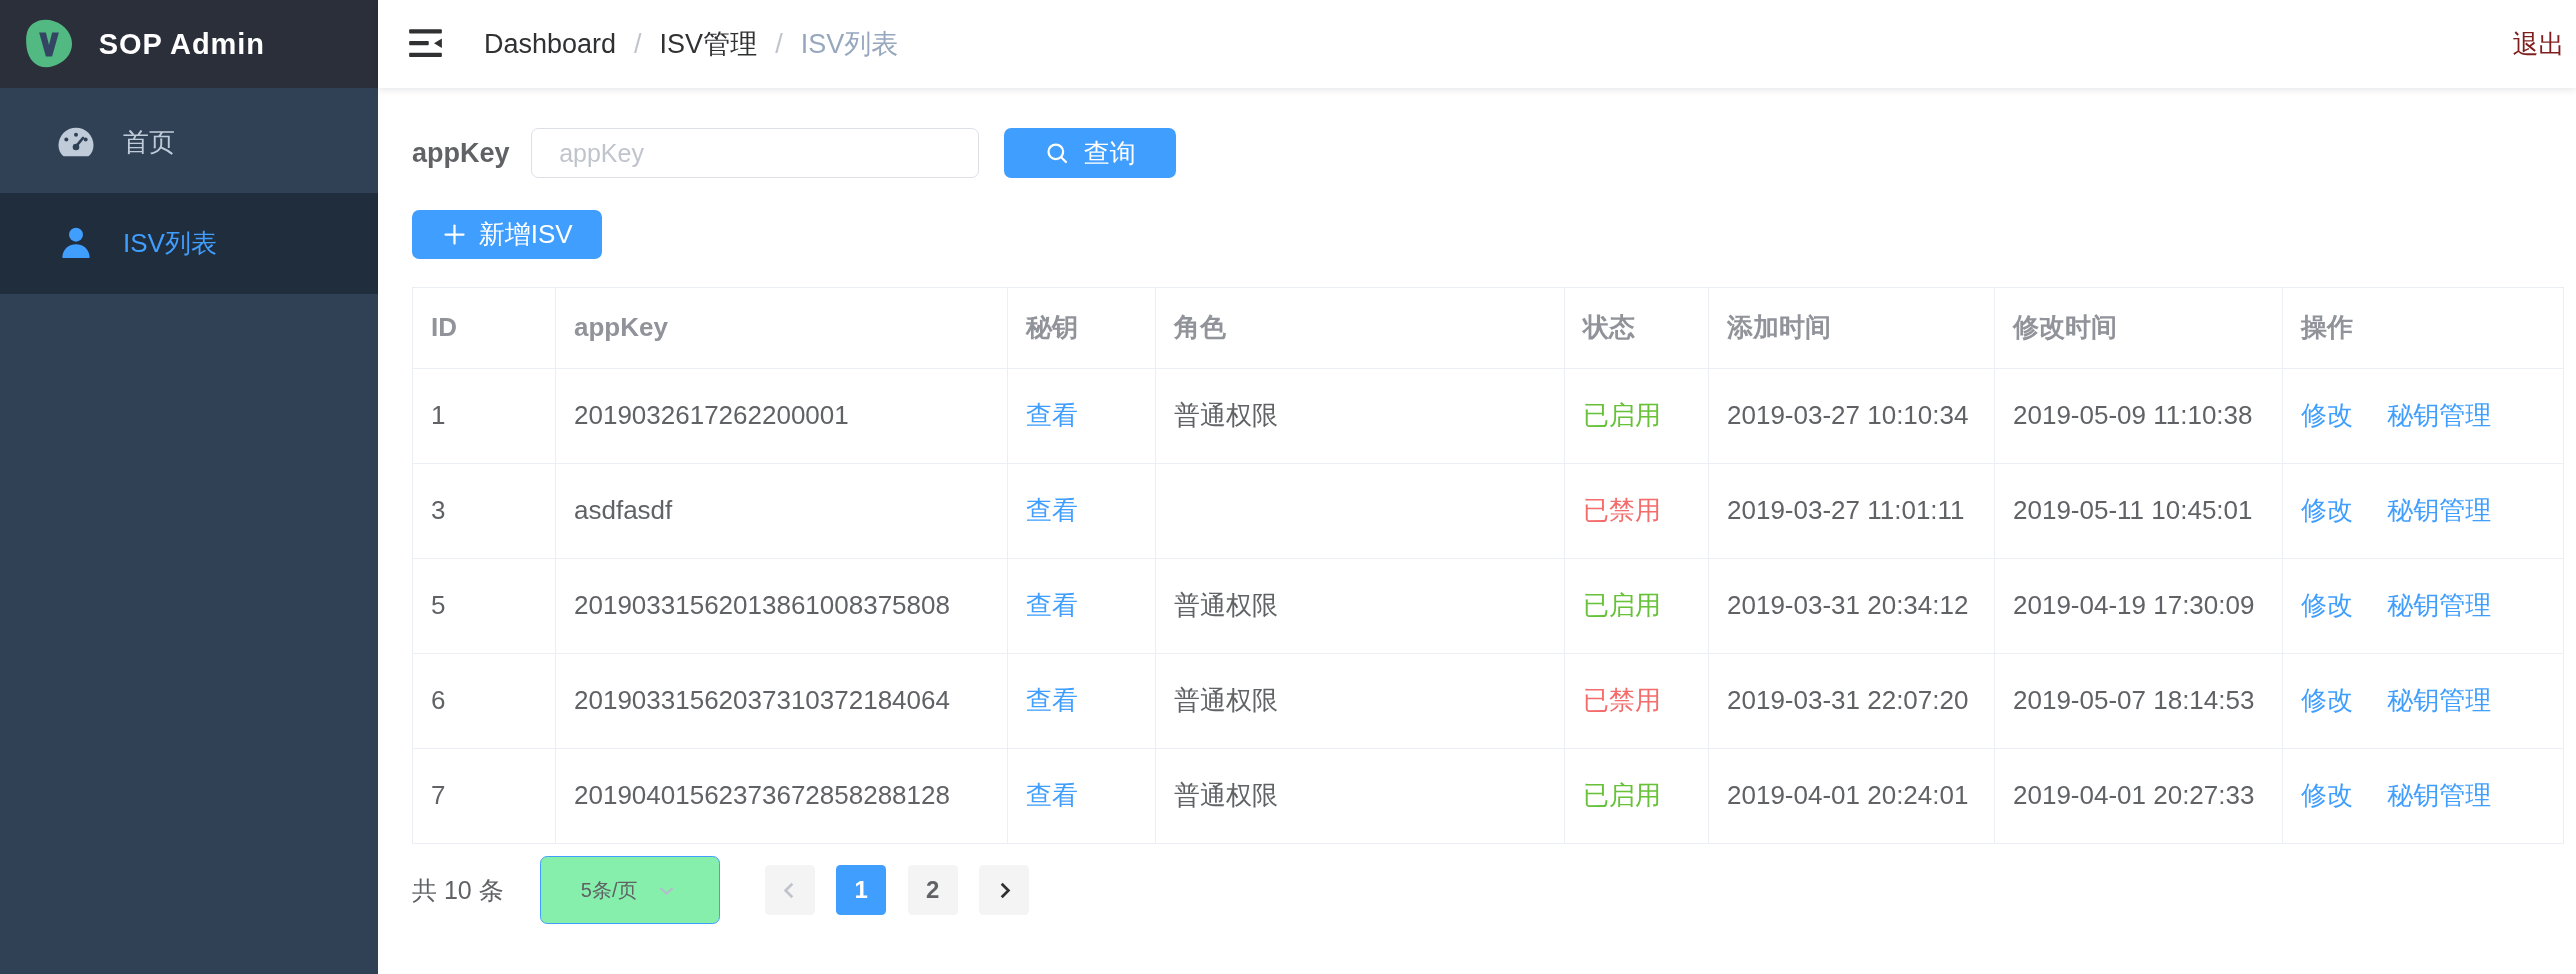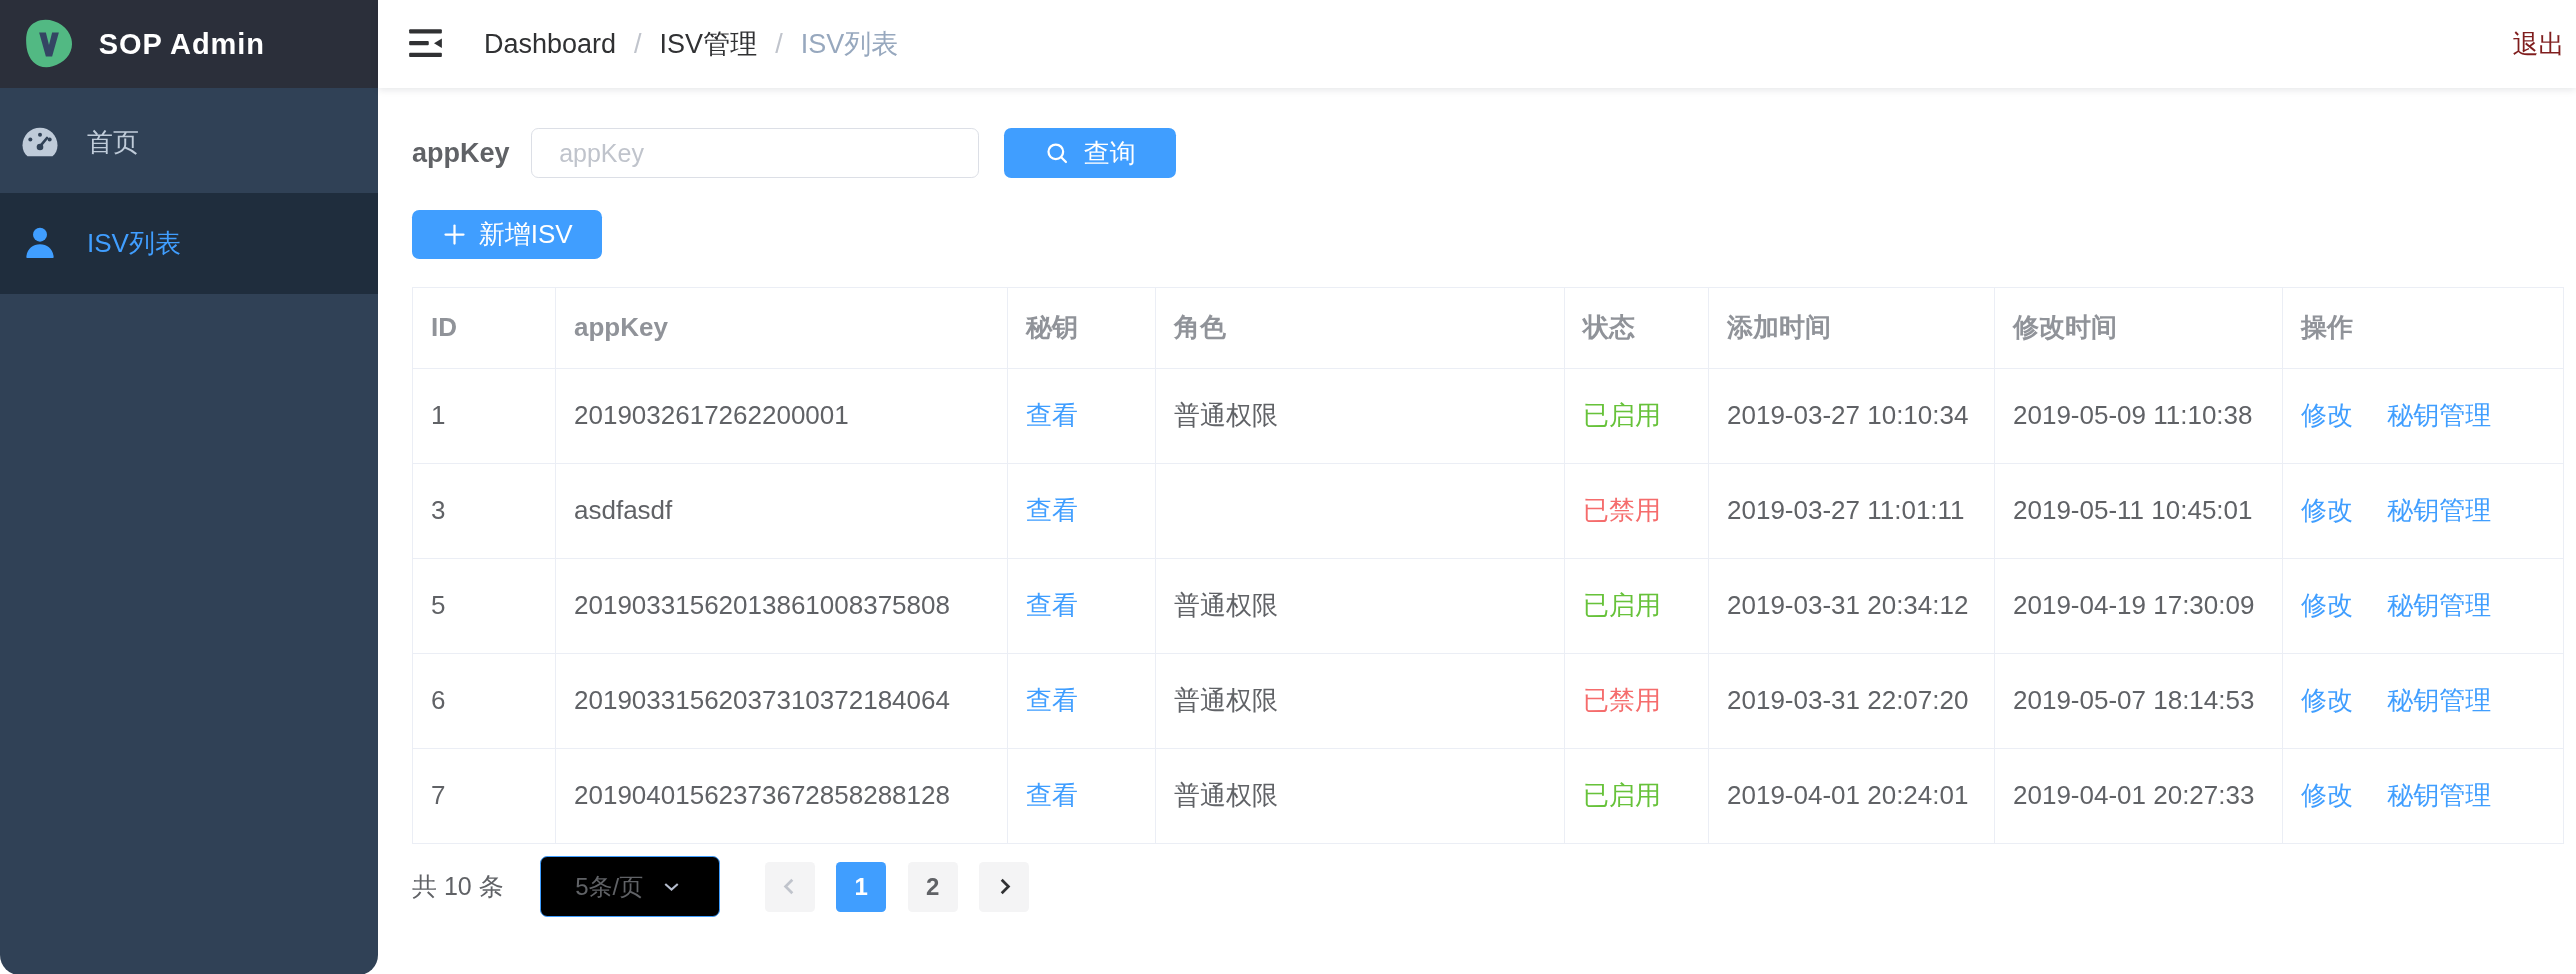--- a/index.html
+++ b/index.html
@@ -1,25 +1,25 @@
 <!DOCTYPE html>
 <html style="font-size:14.4px"><head>
 <meta charset="utf-8">
 <style>
   * { margin:0; padding:0; box-sizing:border-box; }
   html,body { width:2576px; height:975px; overflow:hidden; background:#fff;
     font-family:"Liberation Sans","DejaVu Sans",sans-serif; }
 
   
-  .sidebar { position:absolute; left:0; top:0; width:378px; height:975px; background:#304156;border-radius:20px; }
+  .sidebar { position:absolute; left:0; top:0; width:378px; height:975px; background:#304156; }
   .logo-bar { height:88px; background:#2b2f3a; display:flex; align-items:center; padding-left:23.4px; }
   .logo-mark { width:52px; height:52px; flex:0 0 auto; }
   .logo-title { color:#fff; font-size:29px; font-weight:600; margin-left:23.4px; letter-spacing:0.9px; }
   .menu { padding-top:3.6px; }
-  .menu-item { height:101px; display:flex; align-items:center; padding-left:20px;
+  .menu-item { height:101px; display:flex; align-items:center; padding-left:56px;
     color:#bfcbd9; font-size:26px; cursor:pointer; position:relative; }
   .menu-item .mi-icon { width:40px; height:40px; margin-right:27px; flex:0 0 auto; }
   .menu-item.nested { background:#1f2d3d; color:#409eff; }
   .submenu-arrow { position:absolute; right:31px; top:50%; transform:translateY(-50%); width:31px; height:31px; }
 
   
   .header { margin-left:378px; height:88px; background:#fff; display:flex; align-items:center;
     padding:0 3.6px 0 27px; box-shadow:0 1.8px 7.2px rgba(0,21,41,.10); position:relative; z-index:2;justify-content:space-between; }
   .hamburger { width:41px; height:36px; margin-right:38px; cursor:pointer; display:flex; align-items:center; }
   .breadcrumb { display:flex; align-items:center; font-size:27px; }
@@ -51,23 +51,23 @@
   .isv-table th { height:81px; color:#909399; font-weight:bold; font-size:26px; background:#fff; }
   .isv-table td { height:95px; color:#606266; font-size:26px; }
   .tlink { color:#409eff; cursor:pointer; }
   .tlink + .tlink { margin-left:27px; }
   .status-enabled { color:#67c23a; }
   .status-disabled { color:#f56c6c; }
 
   
   .pagination { margin-top:12.6px; display:flex; align-items:center; }
   .page-total { font-size:25px; color:#606266; margin-right:36px; }
-  .page-size-select { width:180px; height:61px; border:1.8px solid #409eff; border-radius:7.2px;
-    display:flex; align-items:center; justify-content:center; color:#606266; font-size:24px;
-    cursor:pointer; margin-right:34px; background:#000000; }
+  .page-size-select { width:180px; height:68px; border:1.8px solid #409eff; border-radius:7.2px;
+    display:flex; align-items:center; justify-content:center; color:#606266; font-size:20px;
+    cursor:pointer; margin-right:34px; background:#86efac; }
   .page-size-select .sel-arrow { width:25px; height:25px; margin-left:16px; }
   .pager-btn { min-width:50px; height:50px; margin:0 10.8px; border-radius:4.5px; background:#f4f4f5;
     display:flex; align-items:center; justify-content:center; font-size:24px; font-weight:bold;
     color:#606266; cursor:pointer; }
   .pager-btn.active { background:#409eff; color:#fff; }
   .pager-btn svg { width:27px; height:27px; }
 </style>
 </head>
 <body>
 

